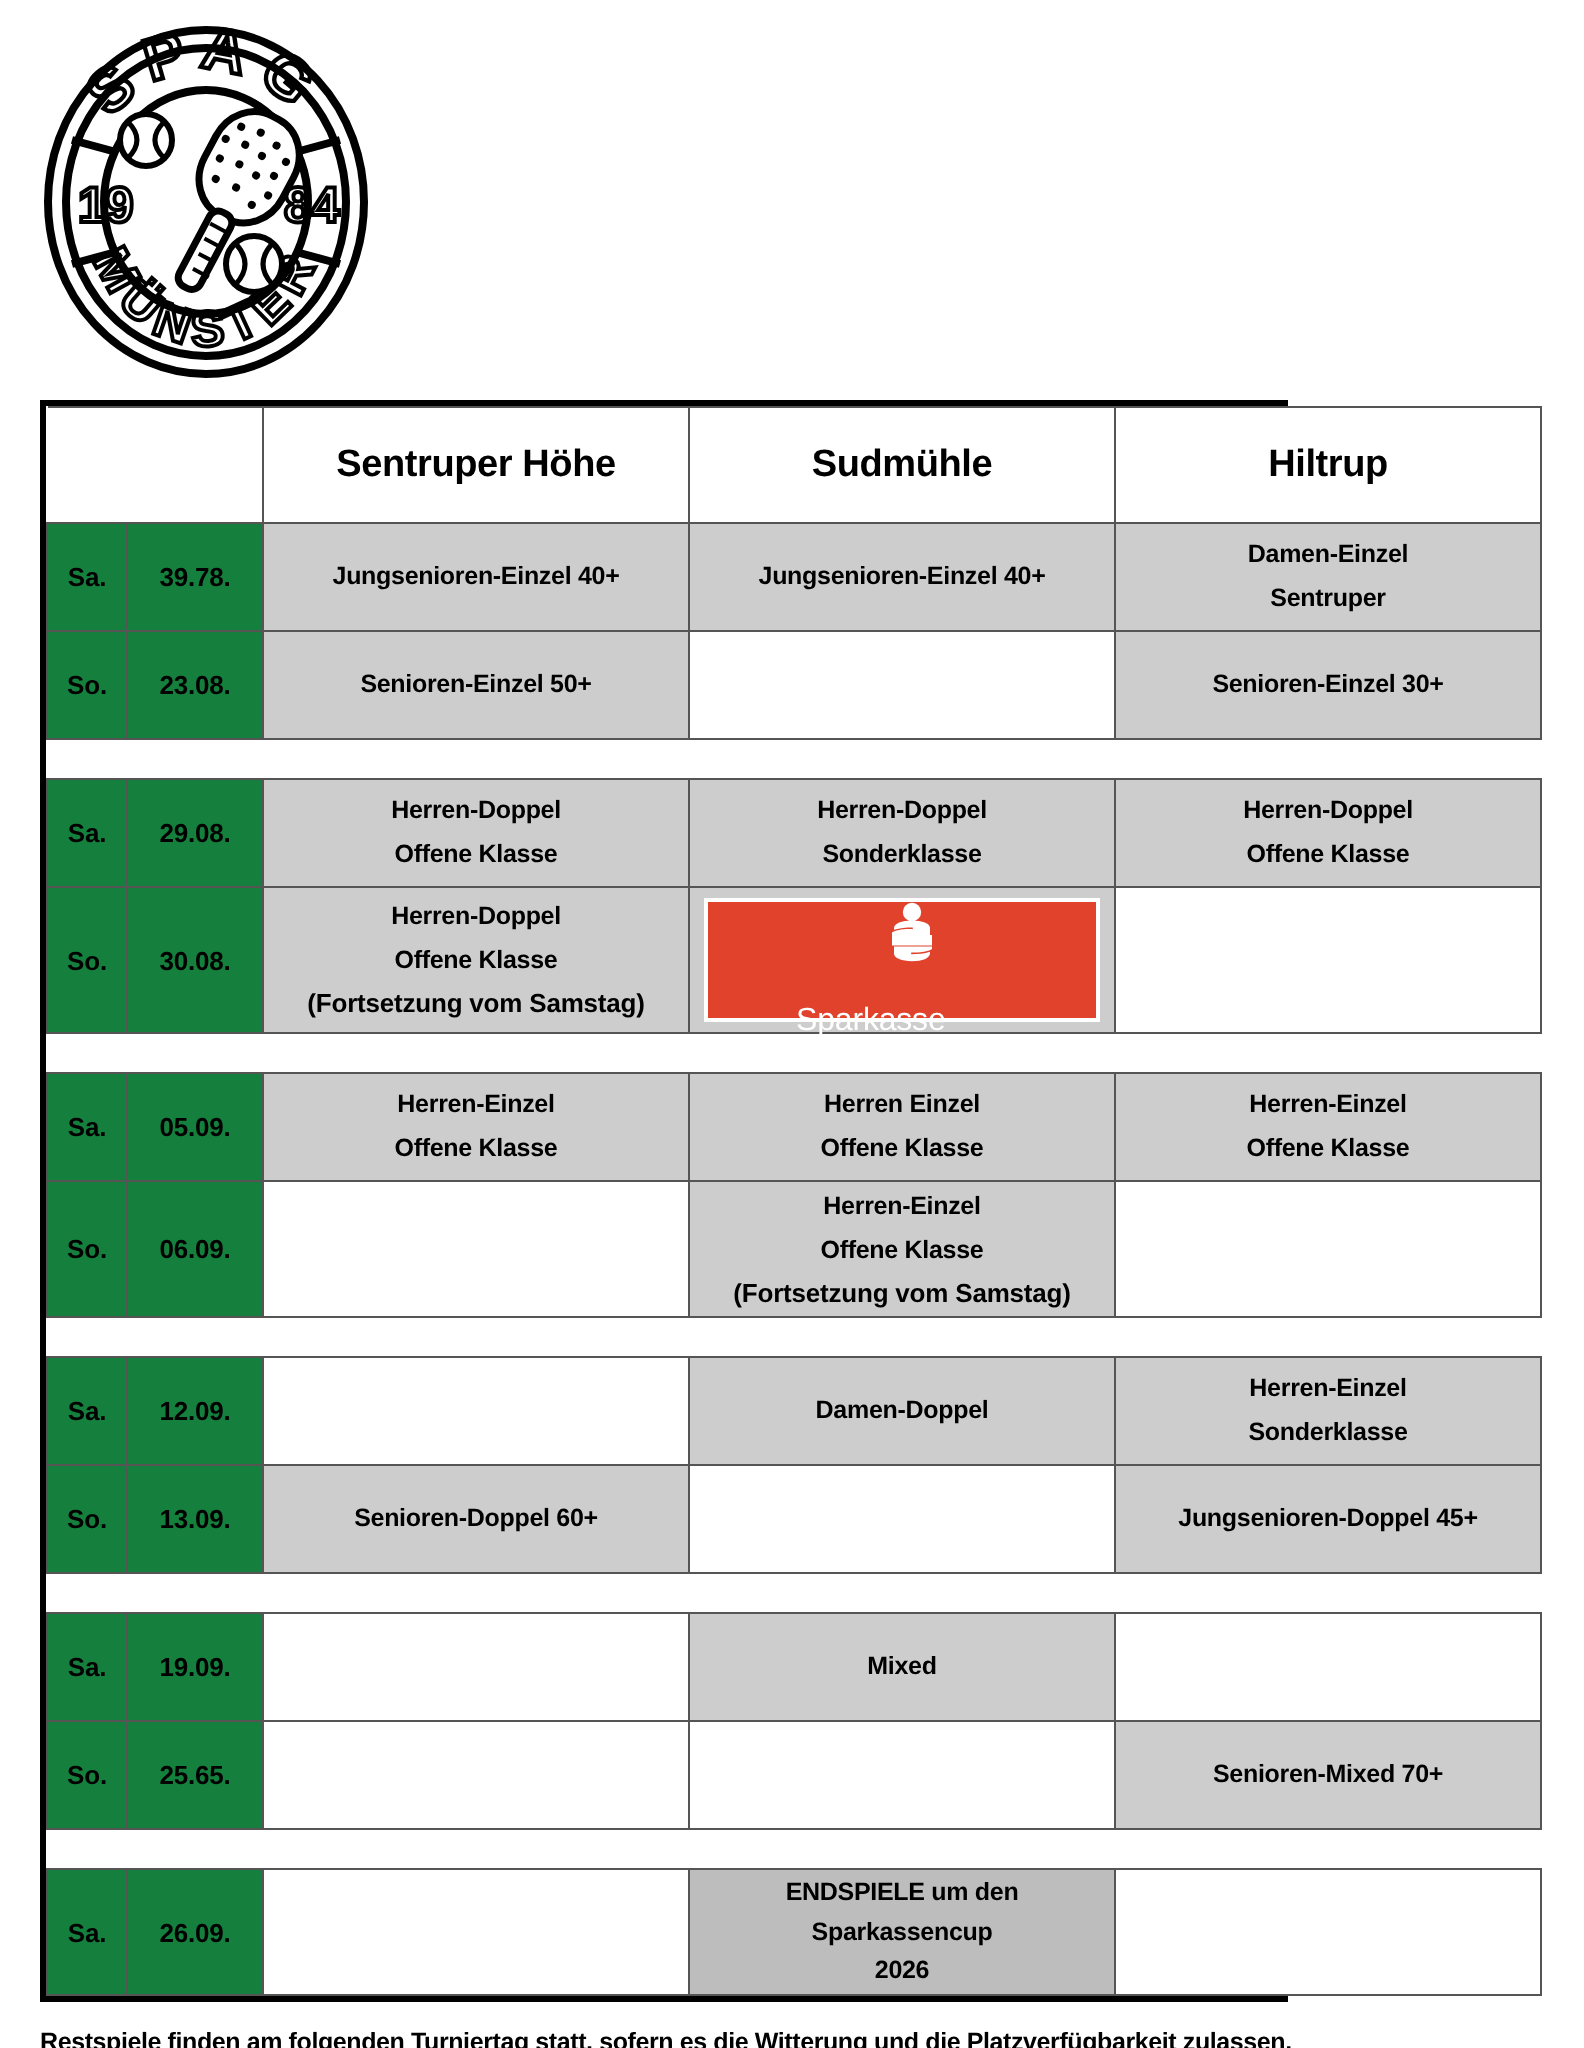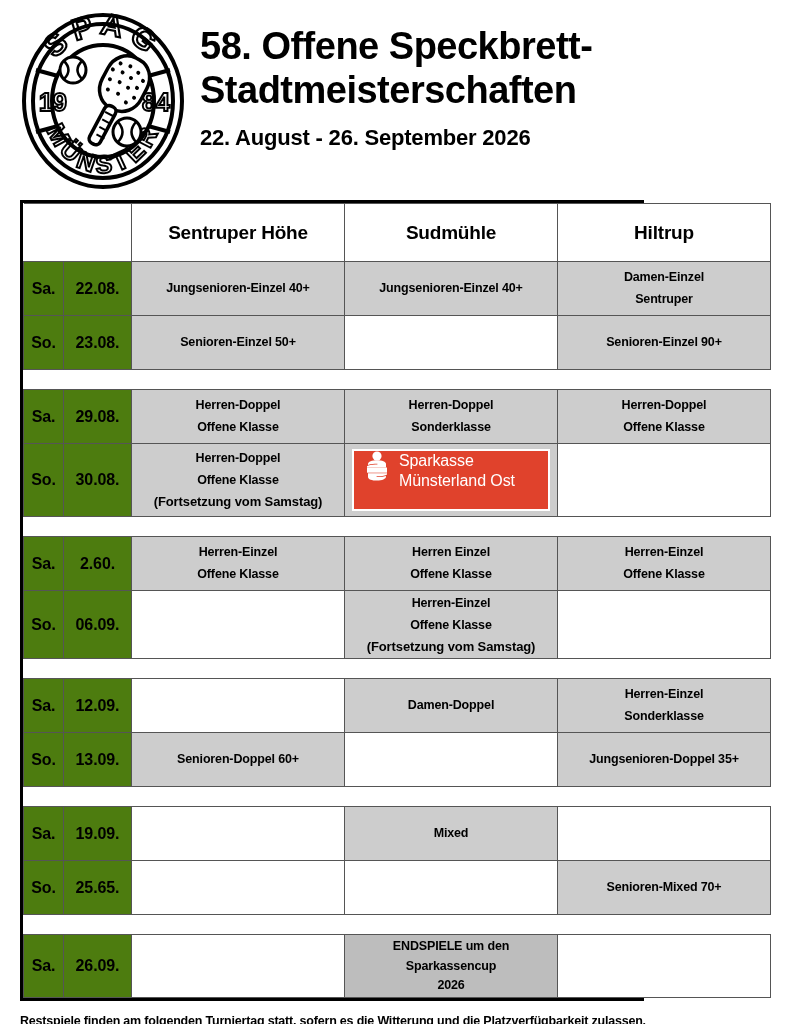--- a/index.html
+++ b/index.html
@@ -63,22 +63,22 @@
 
   thead th {
     height: 58px;
     font-size: 19px;
     background: #ffffff;
     letter-spacing: -0.2px;
   }
   thead th.blank { border-left: none; }
 
   td.day, td.date {
-    background: #4d7c0f;
-    font-size: 16px;
+    background: #15803d;
+    font-size: 13px;
     letter-spacing: -0.1px;
   }
   td.ev {
     font-size: 12.5px;
     line-height: 1.75;
     letter-spacing: -0.15px;
   }
   td.ev.filled { background: #cdcdcd; }
   td.ev.empty  { background: #ffffff; }
   td.ev.dark   { background: #bdbdbd; line-height: 1.55; }
@@ -98,23 +98,24 @@
   }
 
   
   td.spk { padding: 0; background: #cdcdcd; }
   .spk-box {
     background: #e0422c;
     border: 2px solid #ffffff;
     margin: 3px 4px;
     height: 62px;
     display: flex;
-    align-items: flex-start;
+    align-items: center;
     padding-left: 10px;
     gap: 9px;
+    flex-direction: column;
   }
   .spk-mark { flex: 0 0 auto; }
   .spk-text {
     color: #ffffff;
     font-size: 16px;
     font-weight: 400;
     line-height: 1.25;
     text-align: left;
     letter-spacing: -0.1px;
   }
@@ -194,25 +195,20 @@
         <path d="M 68 53 Q 59 62 68 71" fill="none" stroke="#000" stroke-width="2.5"></path>
       </g>
       <g>
         <circle cx="113" cy="124" r="14" fill="#fff" stroke="#000" stroke-width="3"></circle>
         <path d="M 104 114 Q 113 124 104 134" fill="none" stroke="#000" stroke-width="2.5"></path>
         <path d="M 122 114 Q 113 124 122 134" fill="none" stroke="#000" stroke-width="2.5"></path>
       </g>
     </svg>
   </div>
 
-  <div class="title-block">
-    <div class="title-line">58. Offene Speckbrett-</div>
-    <div class="title-line">Stadtmeisterschaften</div>
-    <div class="subtitle">22. August - 26. September 2026</div>
-  </div>
 </div>
 
 <div class="table-frame">
   <table class="sched">
     <colgroup>
       <col class="c-day">
         <col class="c-date">
       <col class="c-ven">
         <col class="c-ven">
         <col class="c-ven">
@@ -221,31 +217,31 @@
       <tr>
         <th class="blank" colspan="2"></th>
         <th>Sentruper Höhe</th>
         <th>Sudmühle</th>
         <th>Hiltrup</th>
       </tr>
     </thead>
     <tbody id="sched-body">
         <tr class="r2">
           <td class="day">Sa.</td>
-          <td class="date">22.08.</td>
+          <td class="date">39.78.</td>
           <td class="ev filled"><span>Jungsenioren-Einzel 40+</span></td>
           <td class="ev filled"><span>Jungsenioren-Einzel 40+</span></td>
           <td class="ev filled"><span>Damen-Einzel</span><br><span>Sentruper</span></td>
         </tr>
         <tr class="r2">
           <td class="day">So.</td>
           <td class="date">23.08.</td>
           <td class="ev filled"><span>Senioren-Einzel 50+</span></td>
           <td class="ev empty"></td>
-          <td class="ev filled"><span>Senioren-Einzel 90+</span></td>
+          <td class="ev filled"><span>Senioren-Einzel 30+</span></td>
         </tr>
         <tr class="r-spacer">
           <td colspan="5"></td>
         </tr>
         <tr class="r2">
           <td class="day">Sa.</td>
           <td class="date">29.08.</td>
           <td class="ev filled"><span>Herren-Doppel</span><br><span>Offene Klasse</span></td>
           <td class="ev filled"><span>Herren-Doppel</span><br><span>Sonderklasse</span></td>
           <td class="ev filled"><span>Herren-Doppel</span><br><span>Offene Klasse</span></td>
@@ -265,21 +261,21 @@
               <span class="spk-text"><span>Sparkasse</span><br><span>Münsterland Ost</span></span>
             </div>
           </td>
           <td class="ev empty"></td>
         </tr>
         <tr class="r-spacer">
           <td colspan="5"></td>
         </tr>
         <tr class="r2">
           <td class="day">Sa.</td>
-          <td class="date">2.60.</td>
+          <td class="date">05.09.</td>
           <td class="ev filled"><span>Herren-Einzel</span><br><span>Offene Klasse</span></td>
           <td class="ev filled"><span>Herren Einzel</span><br><span>Offene Klasse</span></td>
           <td class="ev filled"><span>Herren-Einzel</span><br><span>Offene Klasse</span></td>
         </tr>
         <tr class="r3">
           <td class="day">So.</td>
           <td class="date">06.09.</td>
           <td class="ev empty"></td>
           <td class="ev filled"><span>Herren-Einzel</span><br><span>Offene Klasse</span><span class="sub">(Fortsetzung vom Samstag)</span></td>
           <td class="ev empty"></td>
@@ -292,21 +288,21 @@
           <td class="date">12.09.</td>
           <td class="ev empty"></td>
           <td class="ev filled"><span>Damen-Doppel</span></td>
           <td class="ev filled"><span>Herren-Einzel</span><br><span>Sonderklasse</span></td>
         </tr>
         <tr class="r2">
           <td class="day">So.</td>
           <td class="date">13.09.</td>
           <td class="ev filled"><span>Senioren-Doppel 60+</span></td>
           <td class="ev empty"></td>
-          <td class="ev filled"><span>Jungsenioren-Doppel 35+</span></td>
+          <td class="ev filled"><span>Jungsenioren-Doppel 45+</span></td>
         </tr>
         <tr class="r-spacer">
           <td colspan="5"></td>
         </tr>
         <tr class="r2">
           <td class="day">Sa.</td>
           <td class="date">19.09.</td>
           <td class="ev empty"></td>
           <td class="ev filled"><span>Mixed</span></td>
           <td class="ev empty"></td>

